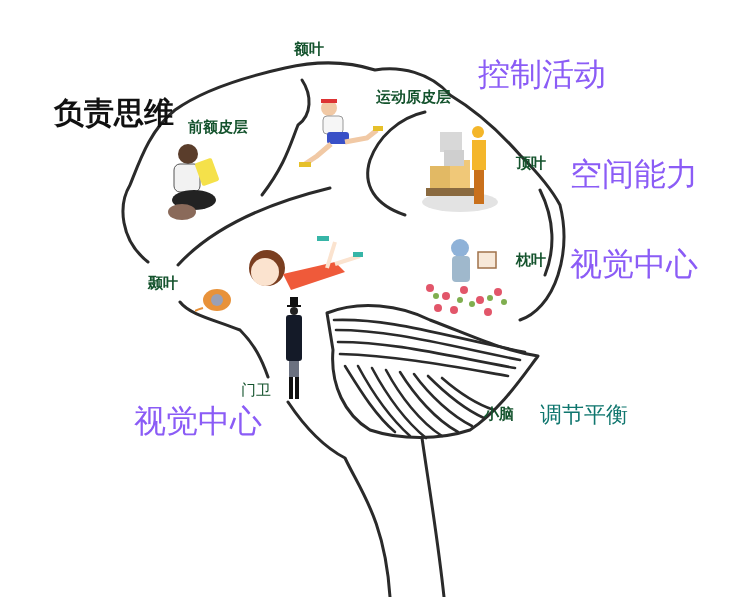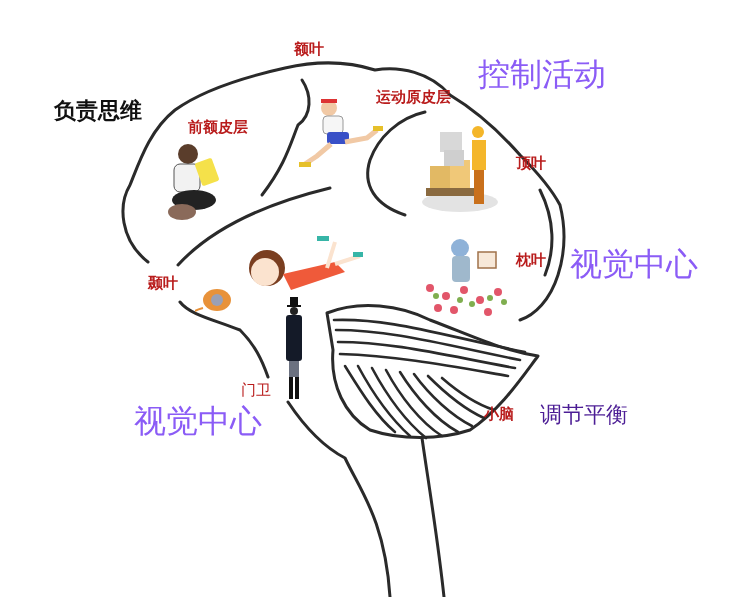--- a/index.html
+++ b/index.html
@@ -1,24 +1,24 @@
 <!DOCTYPE html>
 <html><head>
 <meta charset="utf-8">
 <style>
   html, body { margin:0; padding:0; background:#ffffff; }
   body { width:733px; height:597px; position:relative; overflow:hidden;
          font-family:"DejaVu Sans", sans-serif; color:#111; }
   .stage { position:absolute; left:0; top:0; width:733px; height:597px; }
   svg.outline { position:absolute; left:0; top:0; }
   .lbl { position:absolute; white-space:nowrap; line-height:1; }
-  .small { font-family:"DejaVu Sans", sans-serif; font-weight:bold; font-size:15px; color:#b91c1c; }
+  .small { font-family:"DejaVu Sans", sans-serif; font-weight:bold; font-size:15px; color:#14532d; }
   .big { font-family:"DejaVu Serif", serif; font-size:32px; color:#8b5cf6; font-weight:normal; }
-  .big-bold { font-family:Liberation Serif, serif; font-size:22px; color:#111; font-weight:bold; }
-  .mid { font-family:"DejaVu Serif", serif; font-size:22px; color:#4c1d95; }
+  .big-bold { font-family:Liberation Mono, monospace; font-size:30px; color:#111; font-weight:bold; }
+  .mid { font-family:"DejaVu Serif", serif; font-size:22px; color:#0f766e; }
   .fig { position:absolute; }
 </style>
 </head>
 <body>
 
 <div class="stage">
 
   <svg class="outline" width="733" height="597" viewBox="0 0 733 597">
     <g fill="none" stroke="#2a2a2a" stroke-width="3" stroke-linecap="round" stroke-linejoin="round">
 
@@ -138,17 +138,18 @@
   <div class="lbl small" style="left:188px;top:120px">前额皮层</div>
   <div class="lbl small" style="left:376px;top:90px">运动原皮层</div>
   <div class="lbl small" style="left:516px;top:156px">顶叶</div>
   <div class="lbl small" style="left:516px;top:253px">枕叶</div>
   <div class="lbl small" style="left:148px;top:276px">颞叶</div>
   <div class="lbl small" style="left:241px;top:383px;font-weight:normal">门卫</div>
   <div class="lbl small" style="left:484px;top:407px">小脑</div>
 
   <div class="lbl big-bold" style="left:54px;top:100px">负责思维</div>
   <div class="lbl big" style="left:478px;top:58px">控制活动</div>
+  <div class="lbl big" style="left:570px;top:158px">空间能力</div>
   <div class="lbl big" style="left:570px;top:248px">视觉中心</div>
   <div class="lbl big" style="left:134px;top:405px">视觉中心</div>
   <div class="lbl mid" style="left:540px;top:404px">调节平衡</div>
 
 </div>
 
 </body></html>

